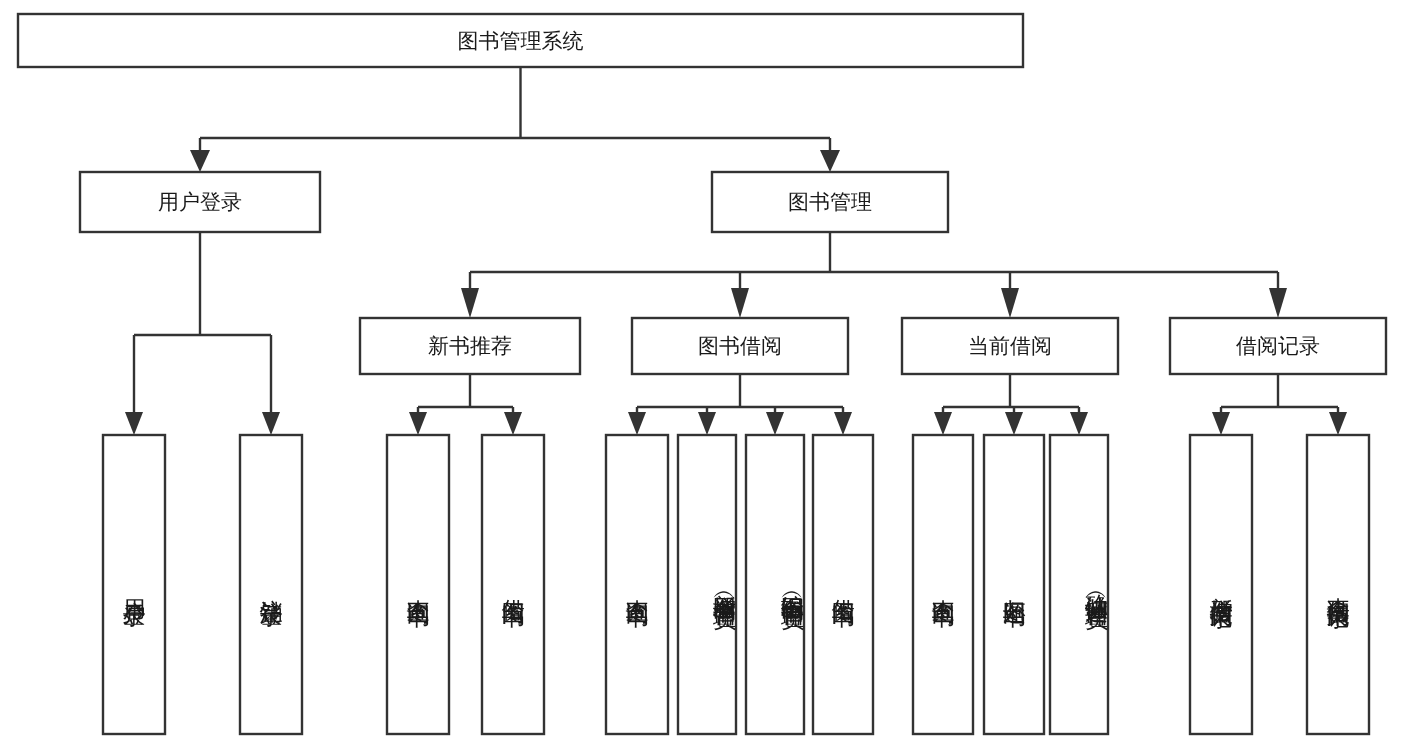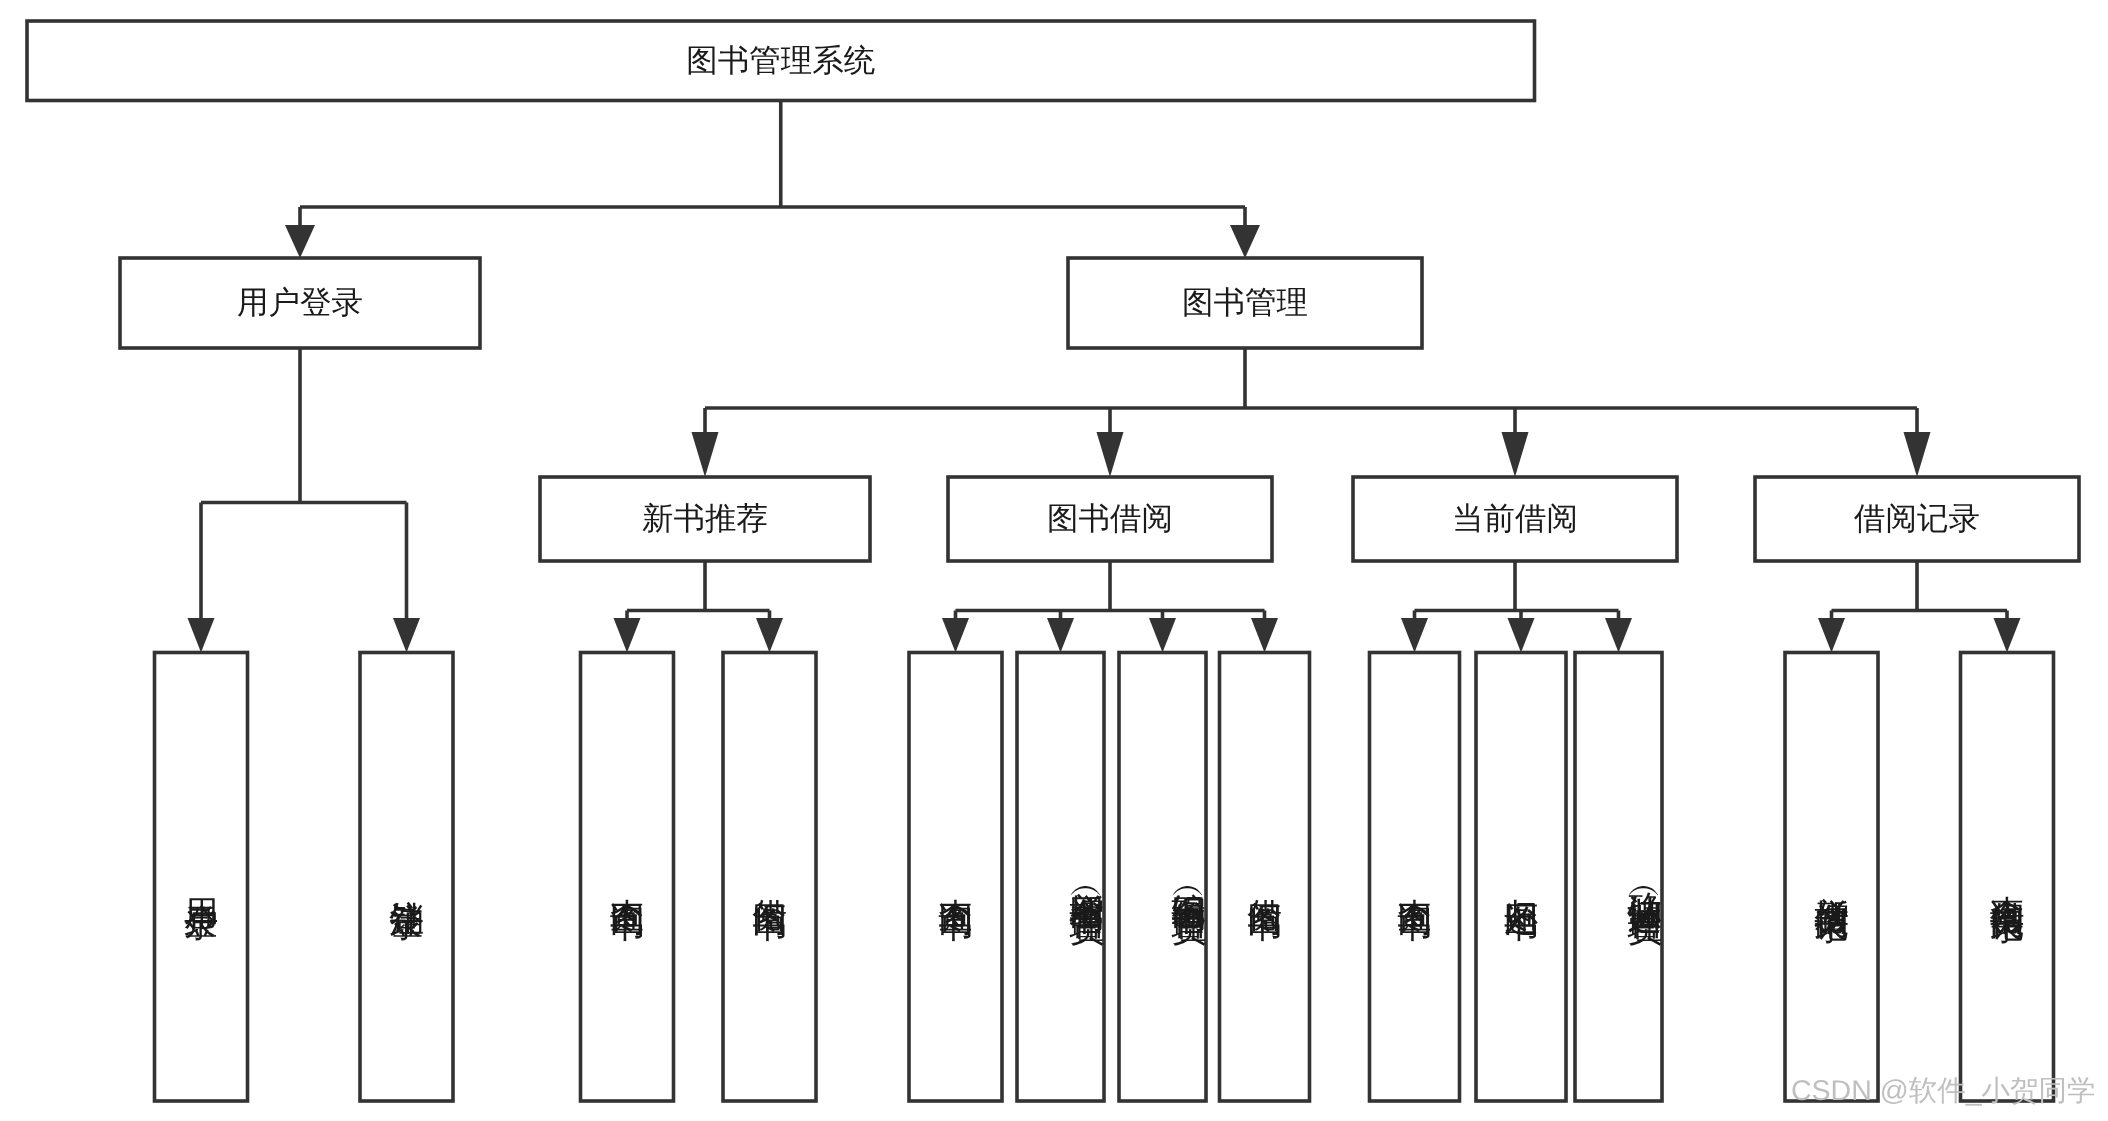--- a/index.html
+++ b/index.html
@@ -190,14 +190,13 @@
   <div class="node-label-v" style="left:606px; top:435px; width:62px; height:299px;">查询图书</div>
   <div class="node-label-v" style="left:678px; top:437px; width:58px; height:295px; align-items:flex-start;">新增图书（管理员）</div>
   <div class="node-label-v" style="left:746px; top:437px; width:58px; height:295px; align-items:flex-start;">编辑图书（管理员）</div>
   <div class="node-label-v" style="left:813px; top:435px; width:60px; height:299px;">借阅图书</div>
   <div class="node-label-v" style="left:913px; top:435px; width:60px; height:299px;">查询图书</div>
   <div class="node-label-v" style="left:984px; top:435px; width:60px; height:299px;">归还图书</div>
   <div class="node-label-v" style="left:1050px; top:437px; width:58px; height:295px; align-items:flex-start;">确认归还（管理员）</div>
   <div class="node-label-v" style="left:1190px; top:435px; width:62px; height:299px;">新增借阅记录</div>
   <div class="node-label-v" style="left:1307px; top:435px; width:62px; height:299px;">查询借阅记录</div>
 
-  <div class="watermark">CSDN @软件_小贺同学</div>
 </div>
 
 </body></html>

